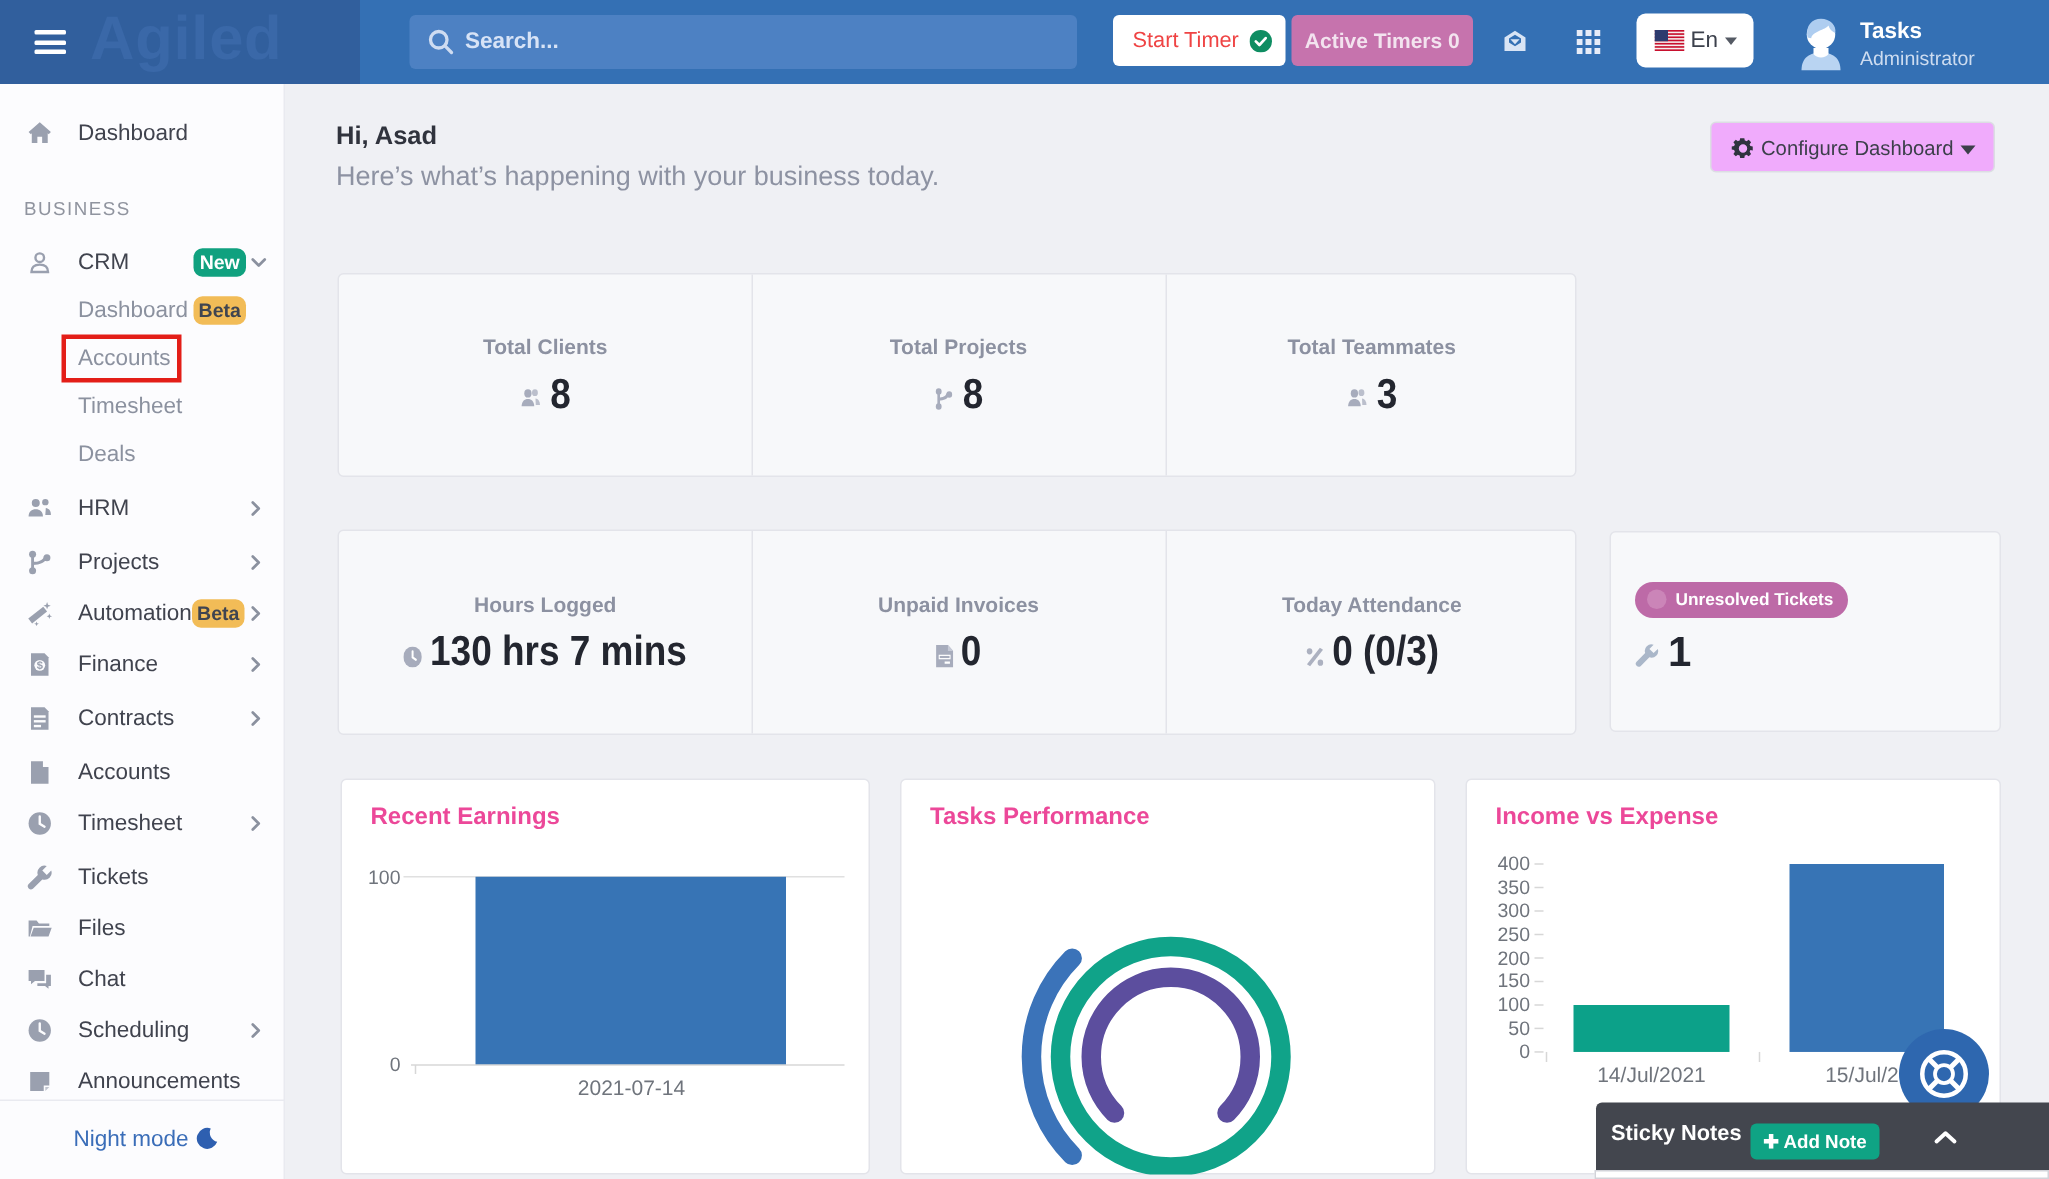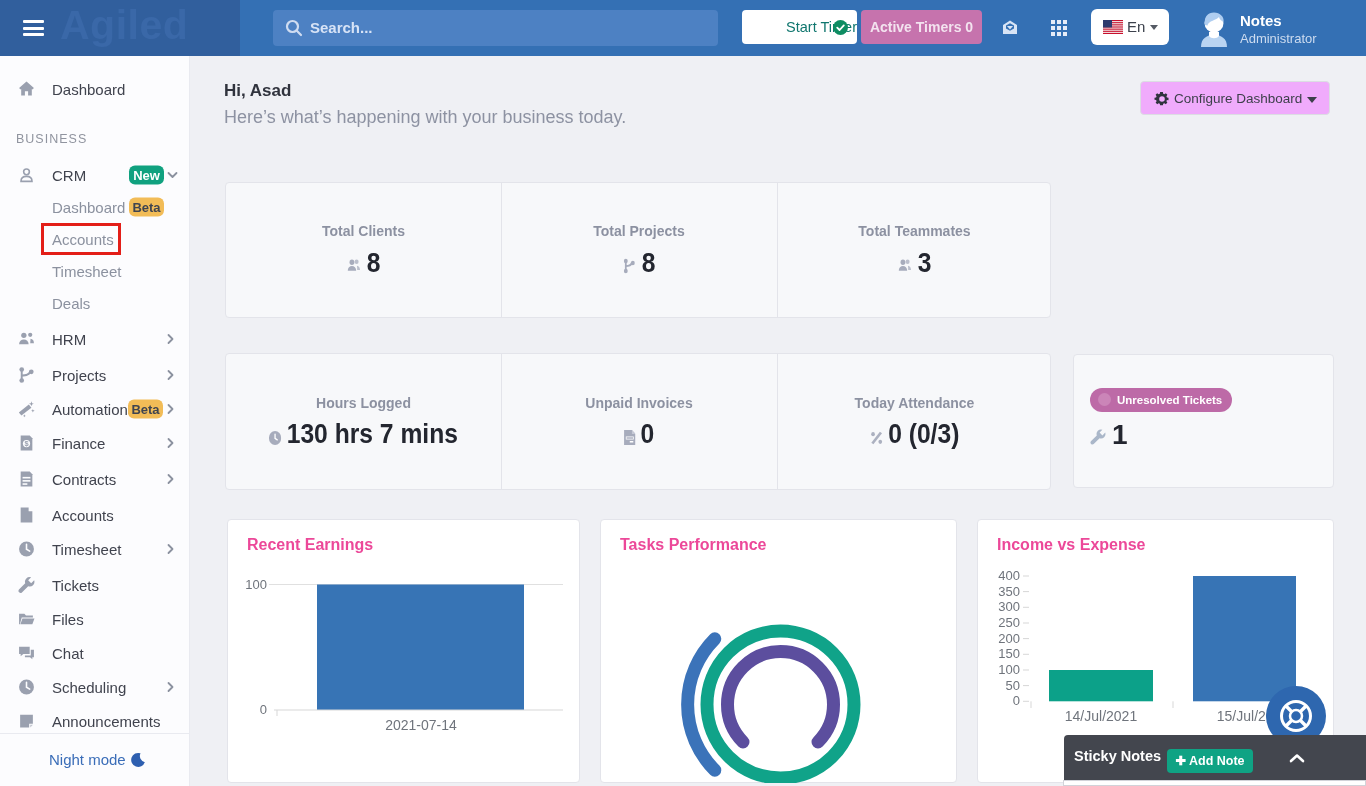--- a/index.html
+++ b/index.html
@@ -8,21 +8,21 @@
 #app { position:relative; width:1366px; height:786px; background:#eff0f4; overflow:hidden; }
 
 
 #nav { position:absolute; left:0; top:0; width:1366px; height:56px; background:#3470b4; }
 #brand { position:absolute; left:0; top:0; width:240px; height:56px; background:#315f9d; }
 #logo { position:absolute; left:60px; top:2px; font-size:41px; font-weight:bold; color:#3a68a8; letter-spacing:0.5px; }
 .hline { position:absolute; left:23px; width:21px; height:3px; background:#fff; border-radius:1px; }
 #search { position:absolute; left:273px; top:10px; width:445px; height:36px; background:#4d81c3; border-radius:4px; }
 #search svg { position:absolute; left:12px; top:9px; }
 #search span { position:absolute; left:37px; top:9px; font-size:15px; font-weight:bold; color:#d7e3f6; }
-#btn-start { position:absolute; left:742px; top:10px; width:115px; height:34px; background:#fff; border-radius:4px; font-size:14.5px; color:#0f766e; line-height:34px; text-align:right; padding-left:13px; }
+#btn-start { position:absolute; left:742px; top:10px; width:115px; height:34px; background:#fff; border-radius:4px; font-size:14.5px; color:#ef4444; line-height:34px; text-align:left; padding-left:13px; }
 #btn-start svg { position:absolute; right:9px; top:10px; }
 #btn-active { position:absolute; left:861px; top:10px; width:121px; height:34px; background:#c673ad; border-radius:4px; font-size:14px; font-weight:bold; color:#f3e3ef; line-height:34px; text-align:center; }
 #ico-mail { position:absolute; left:1002px; top:19px; }
 #ico-grid { position:absolute; left:1051px; top:20px; }
 #btn-lang { position:absolute; left:1091px; top:9px; width:78px; height:36px; background:#fff; border-radius:6px; }
 #btn-lang .flag { position:absolute; left:12px; top:11px; }
 #btn-lang .en { position:absolute; left:36px; top:9px; font-size:15px; color:#3c414c; }
 #btn-lang .car { position:absolute; left:59px; top:16px; width:0; height:0; border-left:4.5px solid transparent; border-right:4.5px solid transparent; border-top:5.5px solid #555a64; }
 #avatar { position:absolute; left:1195px; top:9px; }
 #uname { position:absolute; left:1240px; top:12px; font-size:15px; font-weight:bold; color:#fff; }
@@ -136,21 +136,21 @@
       </svg>
       <span class="en">En</span>
       <div class="car"></div>
     </div>
     <svg id="avatar" width="38" height="38" viewBox="0 0 38 38">
       <path d="M6 38 C6 29 12 26 19 26 C26 26 32 29 32 38 Z" fill="#b9d4f2"></path>
       <circle cx="19" cy="14" r="9.5" fill="#fff"></circle>
       <path d="M10 16 C8.5 8 13 3.5 19 3.5 C25 3.5 29.5 8 28.5 13 C25 11 24.5 9.5 24 8 C22 11 13 12 12.5 16.5 Z" fill="#aecdf0"></path>
       <path d="M14 23 L14 27 C16 30 22 30 24 27 L24 23 Z" fill="#fff"></path>
     </svg>
-    <span id="uname">Notes</span>
+    <span id="uname">Tasks</span>
     <span id="urole">Administrator</span>
   </div>
 
   <div id="side"></div>
   <div id="bizhdr">BUSINESS</div>
   <div id="redbox"></div>
   <div id="sidesep"></div>
   <div id="night">Night mode <svg width="16" height="16" viewBox="0 0 16 16" style="vertical-align:-3px">
         <path d="M10.5 1.3 A7 7 0 1 0 14.8 10.2 A6.3 6.3 0 0 1 10.5 1.3 Z" fill="#2e5fb0"></path>
       </svg></div>

